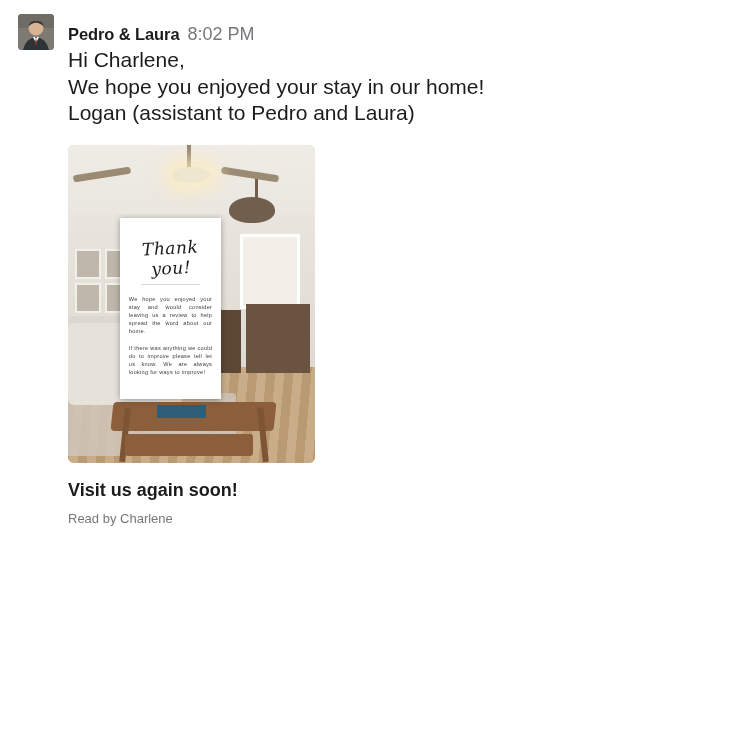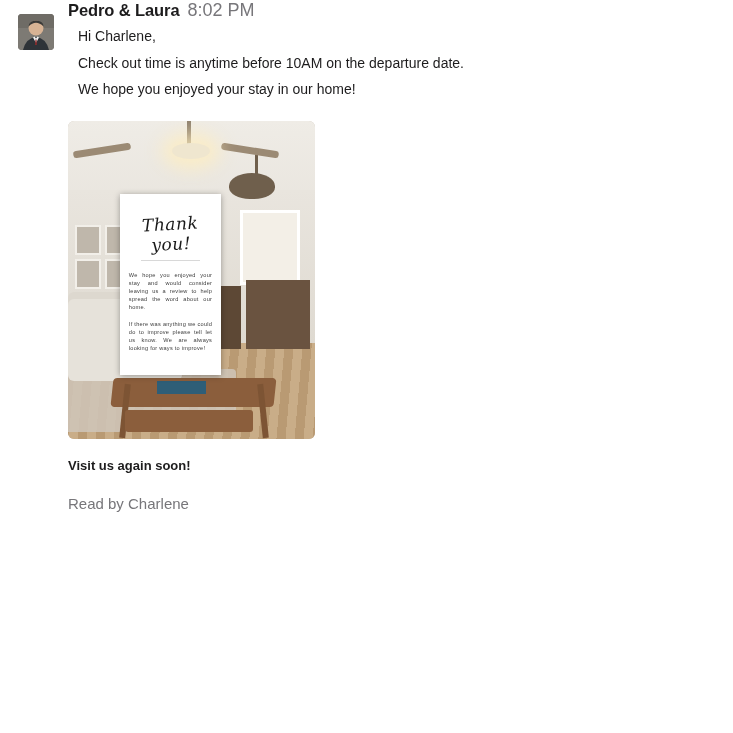--- a/index.html
+++ b/index.html
@@ -10,21 +10,21 @@
   body {
     width: 733px;
     height: 733px;
     overflow: hidden;
     font-family: "Liberation Sans", sans-serif;
     color: #222222;
   }
 
   .message {
     position: relative;
-    padding: 0 20px 0 20px;
+    padding: 24px 20px 0 20px;
     box-sizing: border-box;
     width: 733px;
   }
 
   .avatar {
     position: absolute;
     left: 18px;
     top: 14px;
     width: 36px;
     height: 36px;
@@ -49,25 +49,24 @@
     font-weight: bold;
     color: #1d1c1d;
     letter-spacing: -0.1px;
   }
   .timestamp {
     font-size: 18px;
     color: #77767a;
   }
 
   .line {
-    font-size: 14px;
+    font-size: 21px;
     line-height: 26.5px;
     color: #1d1c1d;
     max-width: 640px;
-    margin-left: 10px;
   }
 
   .image-wrap {
     margin-top: 18px;
     margin-bottom: 14px;
     width: 247px;
     height: 318px;
     border-radius: 6px;
     overflow: hidden;
     position: relative;
@@ -197,28 +196,28 @@
   .ty-p {
     font-size: 5.6px;
     line-height: 8.2px;
     color: #3c3c3c;
     text-align: justify;
     margin: 0 0 8px 0;
     letter-spacing: .25px;
   }
 
   .closing {
-    font-size: 13px;
+    font-size: 18px;
     line-height: 26px;
     font-weight: bold;
     color: #1d1c1d;
   }
   .readby {
-    margin-top: 16px;
-    font-size: 15px;
+    margin-top: 8px;
+    font-size: 13px;
     color: #77767a;
   }
 </style>
 </head>
 <body>
 
 <div class="message">
 
   <div class="avatar">
     <svg width="36" height="36" viewBox="0 0 36 36" aria-hidden="true">
@@ -233,22 +232,22 @@
   </div>
 
   <div class="msg-body">
 
     <div class="msg-head">
       <span class="sender">Pedro &amp; Laura</span>
       <span class="timestamp">8:02 PM</span>
     </div>
 
     <div class="line">Hi Charlene,</div>
-    <div class="line">Check out time is anytime before 10AM on the departure date.</div>
     <div class="line">We hope you enjoyed your stay in our home!</div>
+    <div class="line">Logan (assistant to Pedro and Laura)</div>
 
     <div class="image-wrap">
       <div class="photo">
         <div class="ceiling"></div>
         <div class="wall"></div>
         <div class="floor"></div>
         <div class="rug"></div>
         <div class="window"></div>
         <div class="frames">
           <div class="frame"></div>

